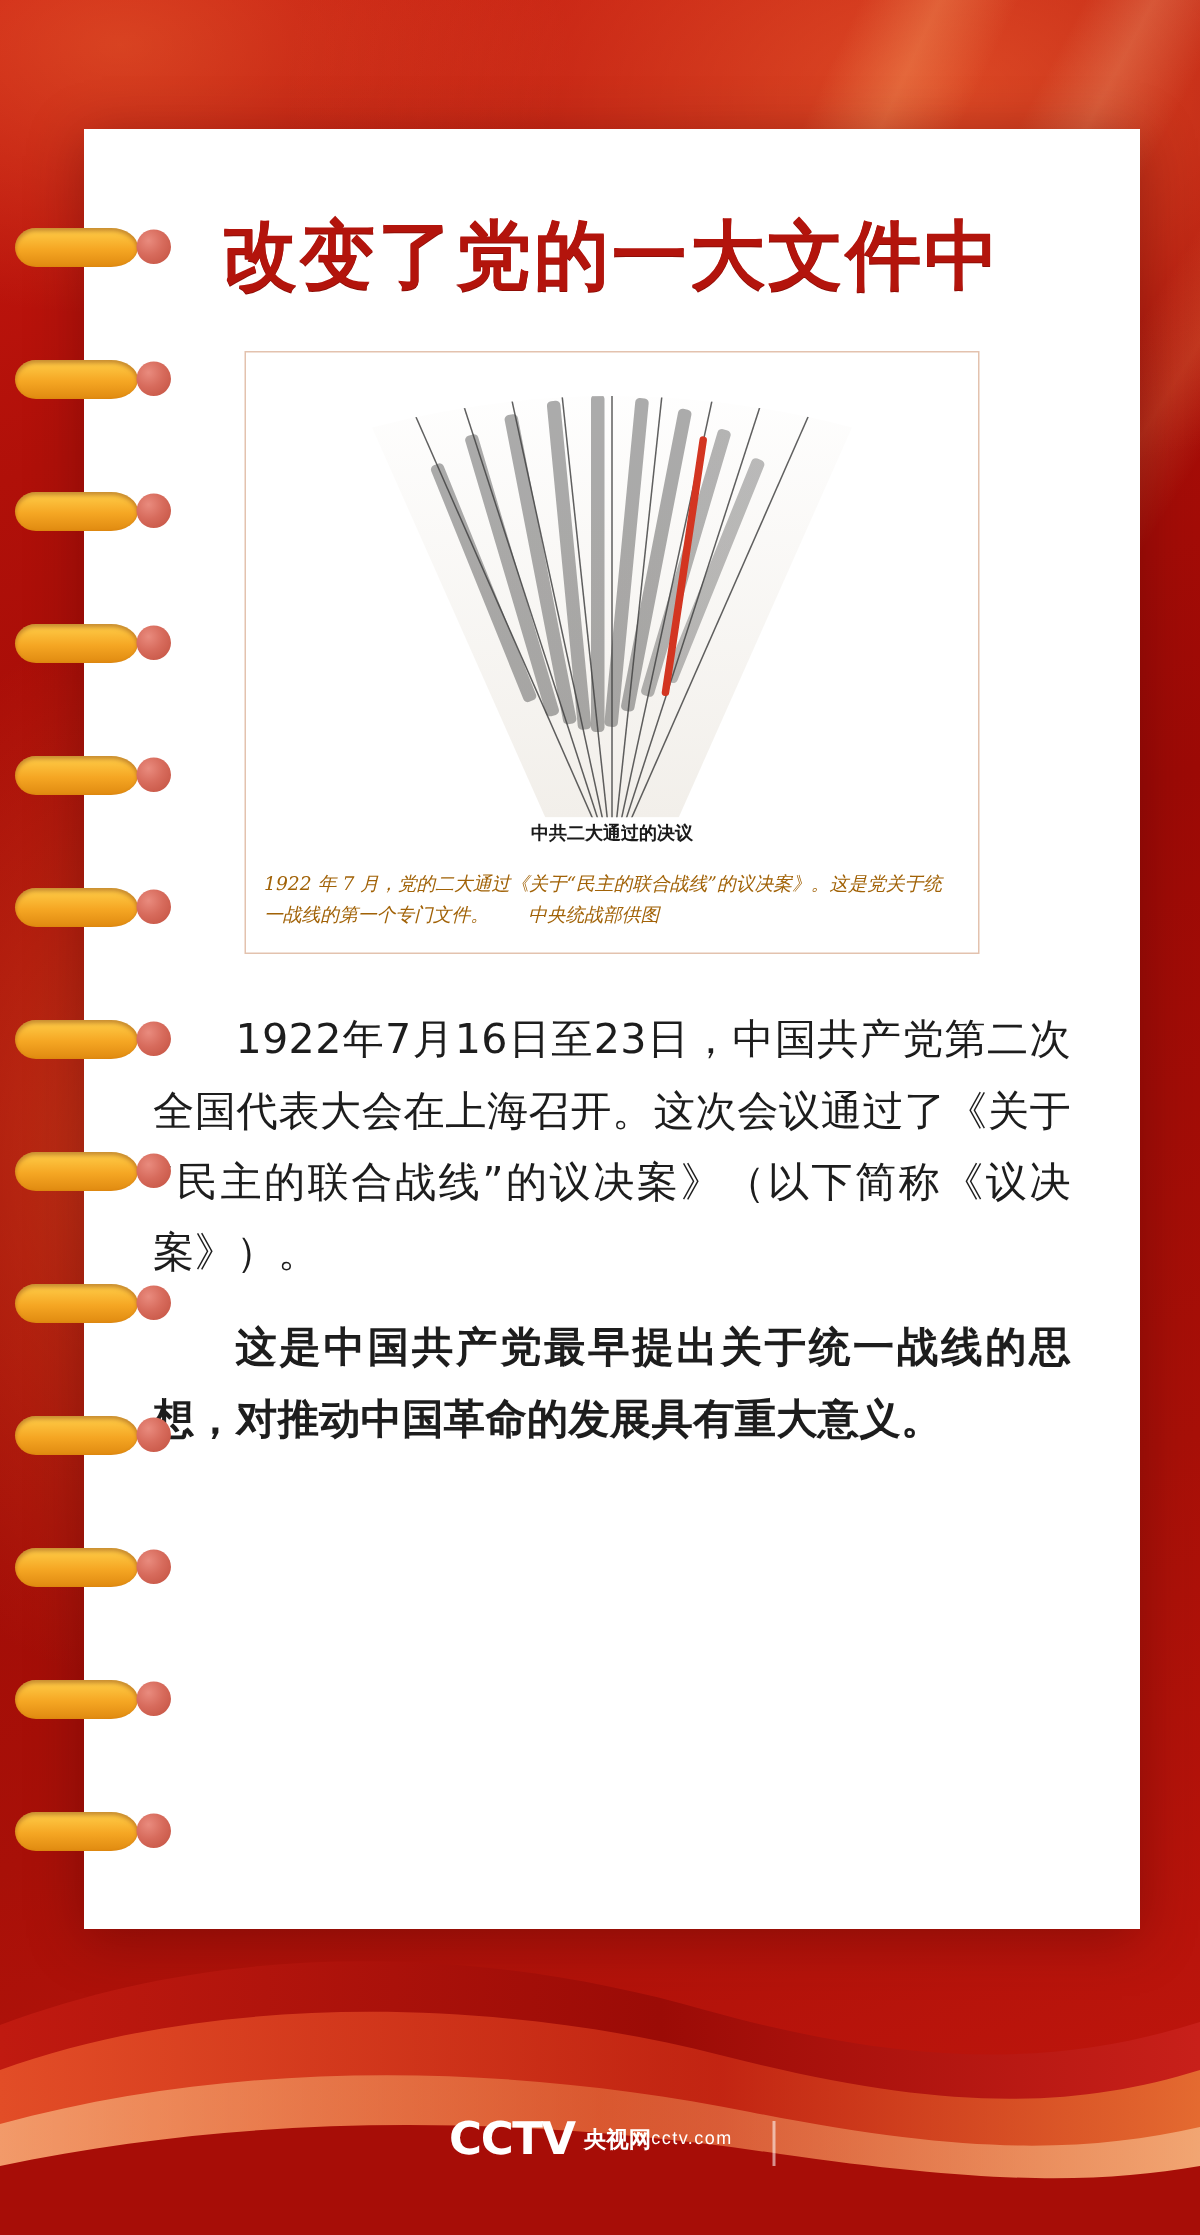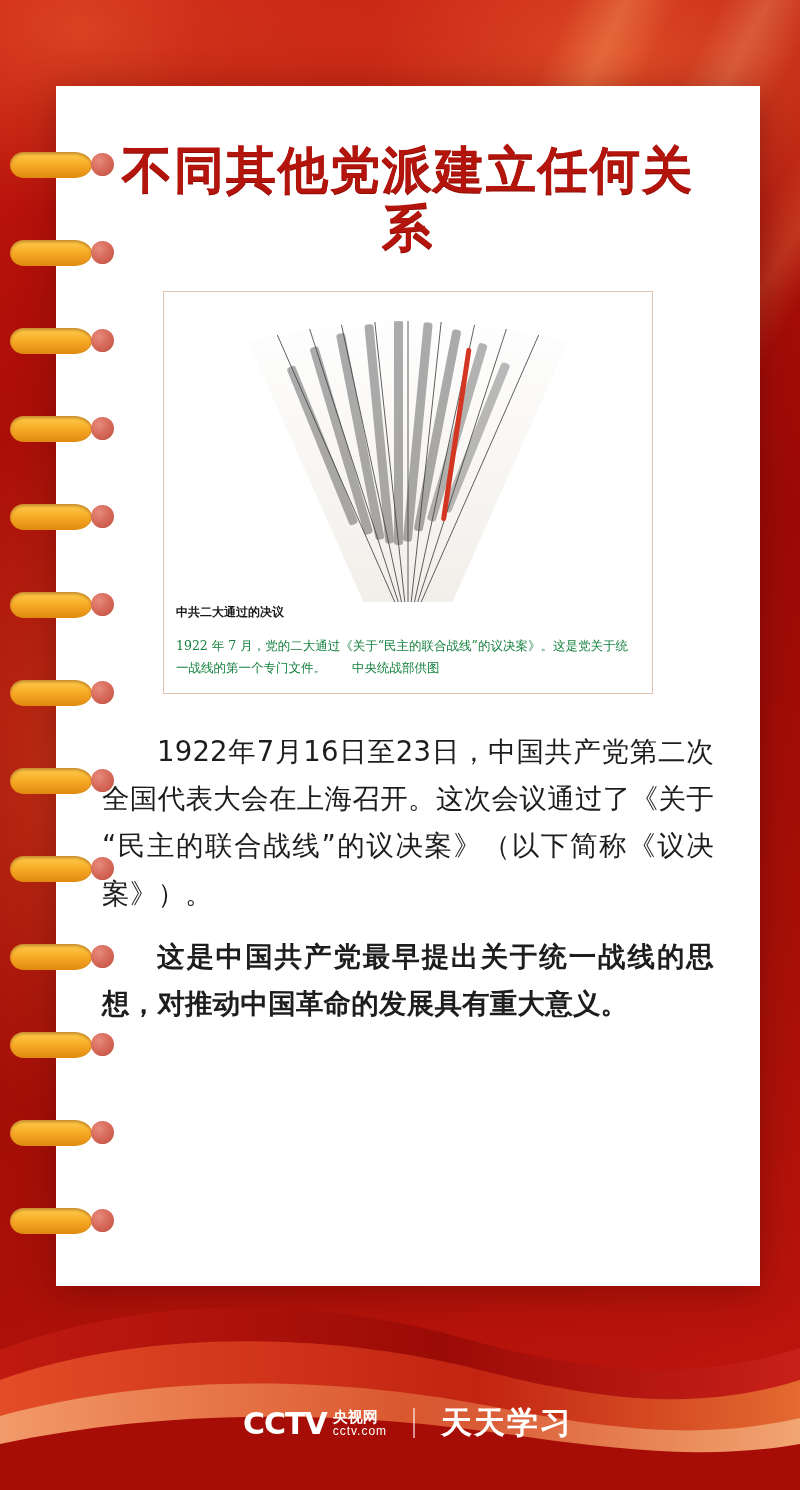--- a/index.html
+++ b/index.html
@@ -124,33 +124,35 @@
     padding: 10px 12px 14px 12px;
     box-sizing: border-box;
   }
   .fan-wrap {
     position: relative;
     height: 300px;
     overflow: hidden;
   }
   .fan-wrap svg { display:block; margin: 0 auto; }
   .fig-caption-bold {
+    text-align: center;
     font-size: 12px;
     font-weight: bold;
     color: #1a1a1a;
     margin-top: 2px;
     font-family: "DejaVu Serif", "Liberation Serif", serif;
   }
   .fig-caption {
     margin-top: 14px;
     font-size: 12.5px;
     line-height: 1.75;
-    color: #15803d;
+    color: #a16207;
     text-indent: 0;
     font-family: "DejaVu Serif", "Liberation Serif", serif;
+    font-style: italic;
   }
   .fig-caption .src { margin-left: 26px; }
 
   
   .body {
     margin-top: 34px;
     font-size: 27.5px;
     line-height: 1.72;
     color: #1d1d1d;
     font-family: "DejaVu Sans", "Liberation Sans", sans-serif;
@@ -163,40 +165,40 @@
   }
   .body p.last { margin-bottom: 0; font-weight: bold; }
 
   
   .footer {
     position: absolute;
     left: 16px; right: 0;
     bottom: 46px;
     z-index: 6;
     display: flex;
-    align-items: center;
+    align-items: flex-end;
     justify-content: center;
     gap: 26px;
     margin-top: 36px;
   }
   .cctv {
     display: flex;
     align-items: center;
     gap: 6px;
     color: #fff;
   }
   .cctv .mark {
     font-size: 30px;
     font-weight: bold;
     letter-spacing: -1px;
     font-family: "DejaVu Sans", "Liberation Sans", sans-serif;
   }
   .cctv .cn {
     display: flex;
-    flex-direction: column;
+    flex-direction: row;
     line-height: 1.02;
     font-size: 15px;
     font-weight: bold;
   }
   .cctv .cn .small { font-size: 12px; font-weight: normal; letter-spacing: 1px; }
   .divider-bar {
     width: 2px; height: 30px;
     background: rgba(255,255,255,0.55);
   }
   .brand {
@@ -211,21 +213,21 @@
 <body>
 
 <div class="poster">
 
   <div class="streaks"></div>
   <div class="glow-left"></div>
 
   <div class="page">
     <div class="page-inner">
 
-      <h1 class="title">不同其他党派建立任何关系</h1>
+      <h1 class="title">改变了党的一大文件中</h1>
 
       <div class="figure">
         <div class="fan-wrap">
           <svg width="440" height="300" viewBox="0 0 440 300" aria-hidden="true">
             <defs>
               <clipPath id="fanclip">
                 <path d="M220,400 L60,40 Q220,-2 380,40 Z"></path>
               </clipPath>
               <linearGradient id="paperg" x1="0" y1="0" x2="0" y2="1">
                 <stop offset="0%" stop-color="#ffffff"></stop>
@@ -382,16 +384,15 @@
 
   <div class="footer">
     <div class="cctv">
       <span class="mark">CCTV</span>
       <span class="cn">
         <span>央视网</span>
         <span class="small">cctv.com</span>
       </span>
     </div>
     <div class="divider-bar"></div>
-    <div class="brand">天天学习</div>
   </div>
 
 </div>
 
 </body></html>

